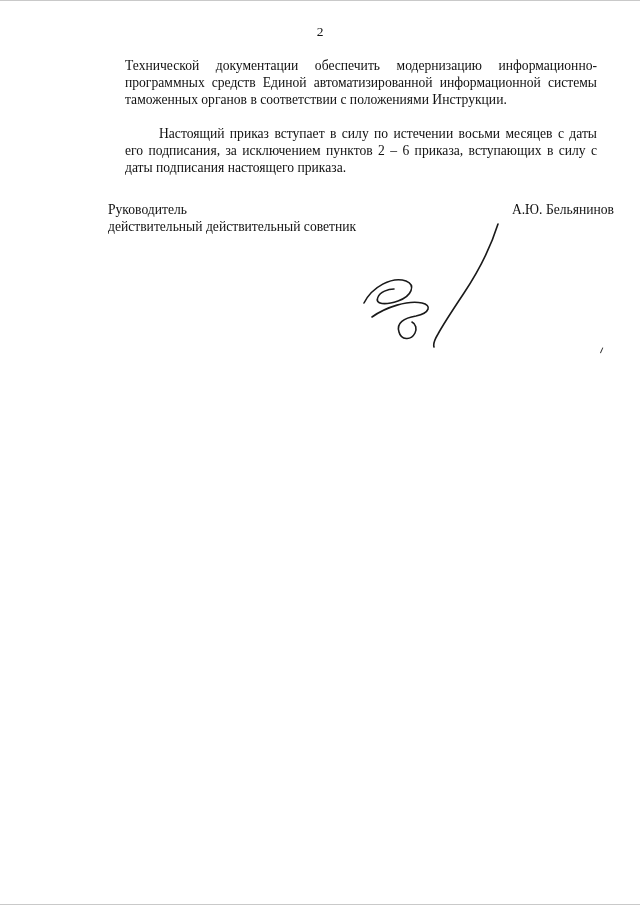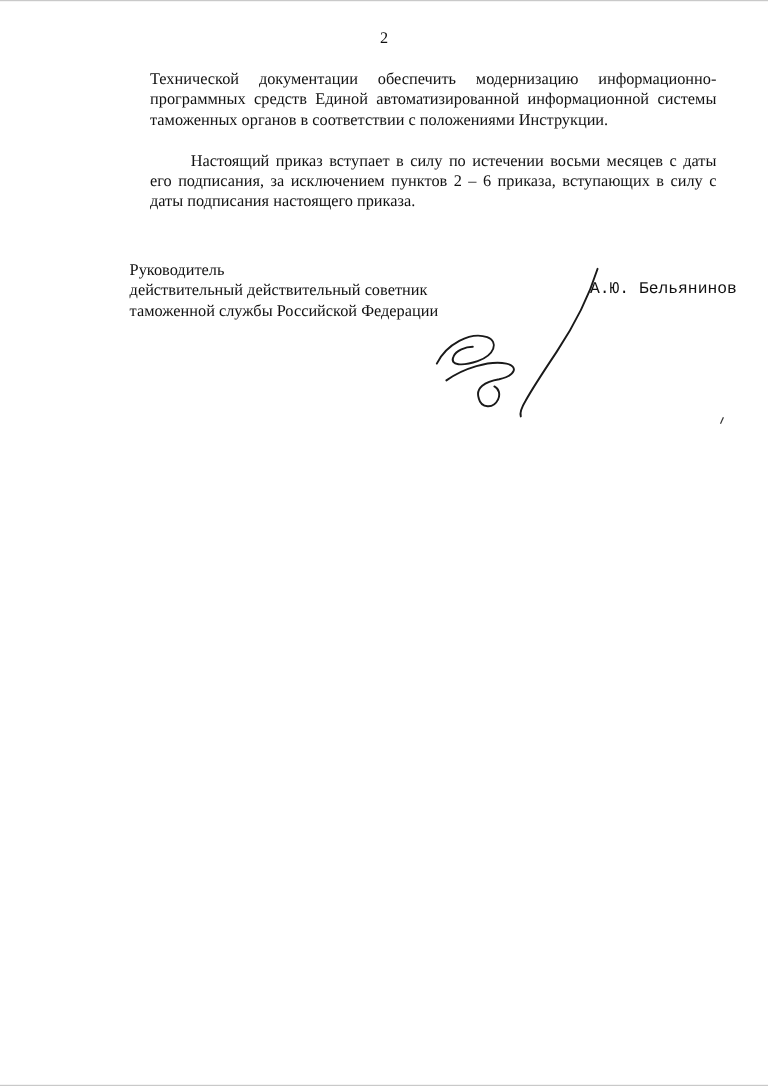--- a/index.html
+++ b/index.html
@@ -35,35 +35,34 @@
     margin: 17px;
     text-align: justify;
   }
   .para.indent {
     text-indent: 34px;
   }
   .para.spaced {
     margin-top: 17px;
   }
   .sig-row {
-    margin-top: 40px;
+    margin-top: 25px;
     display: flex;
     justify-content: space-between;
-    align-items: center;
+    align-items: flex-start;
     gap: 32px;
   }
   .sig-titles div {
     line-height: 17px;
     white-space: nowrap;
   }
   .sig-name {
     line-height: 17px;
     white-space: nowrap;
     padding-bottom: 0px;
-    font-family: Liberation Mono, monospace;
   }
   .signature-svg {
     position: absolute;
     left: 358px;
     top: 220px;
     width: 152px;
     height: 132px;
     pointer-events: none;
   }
   .artifact {
@@ -87,21 +86,20 @@
 
     <p class="para">Технической документации обеспечить модернизацию информационно-программных средств Единой автоматизированной информационной системы таможенных органов в соответствии с положениями Инструкции.</p>
 
 
     <p class="para indent spaced">Настоящий приказ вступает в силу по истечении восьми месяцев с даты его подписания, за исключением пунктов 2 – 6 приказа, вступающих в силу с даты подписания настоящего приказа.</p>
 
     <div class="sig-row">
       <div class="sig-titles">
         <div>Руководитель</div>
         <div>действительный действительный советник</div>
-        <div>таможенной службы Российской Федерации</div>
       </div>
       <div class="sig-name">А.Ю. Бельянинов</div>
     </div>
 
   </div>
 
   <svg class="signature-svg" viewBox="0 0 152 132" aria-hidden="true">
     <g fill="none" stroke="#1a1a1a" stroke-width="1.6" stroke-linecap="round" stroke-linejoin="round">
 
       <path d="M140 3 C134 22 122 48 106 72 C96 87 86 102 80 113 C77 118 75 123 76 126"></path>

